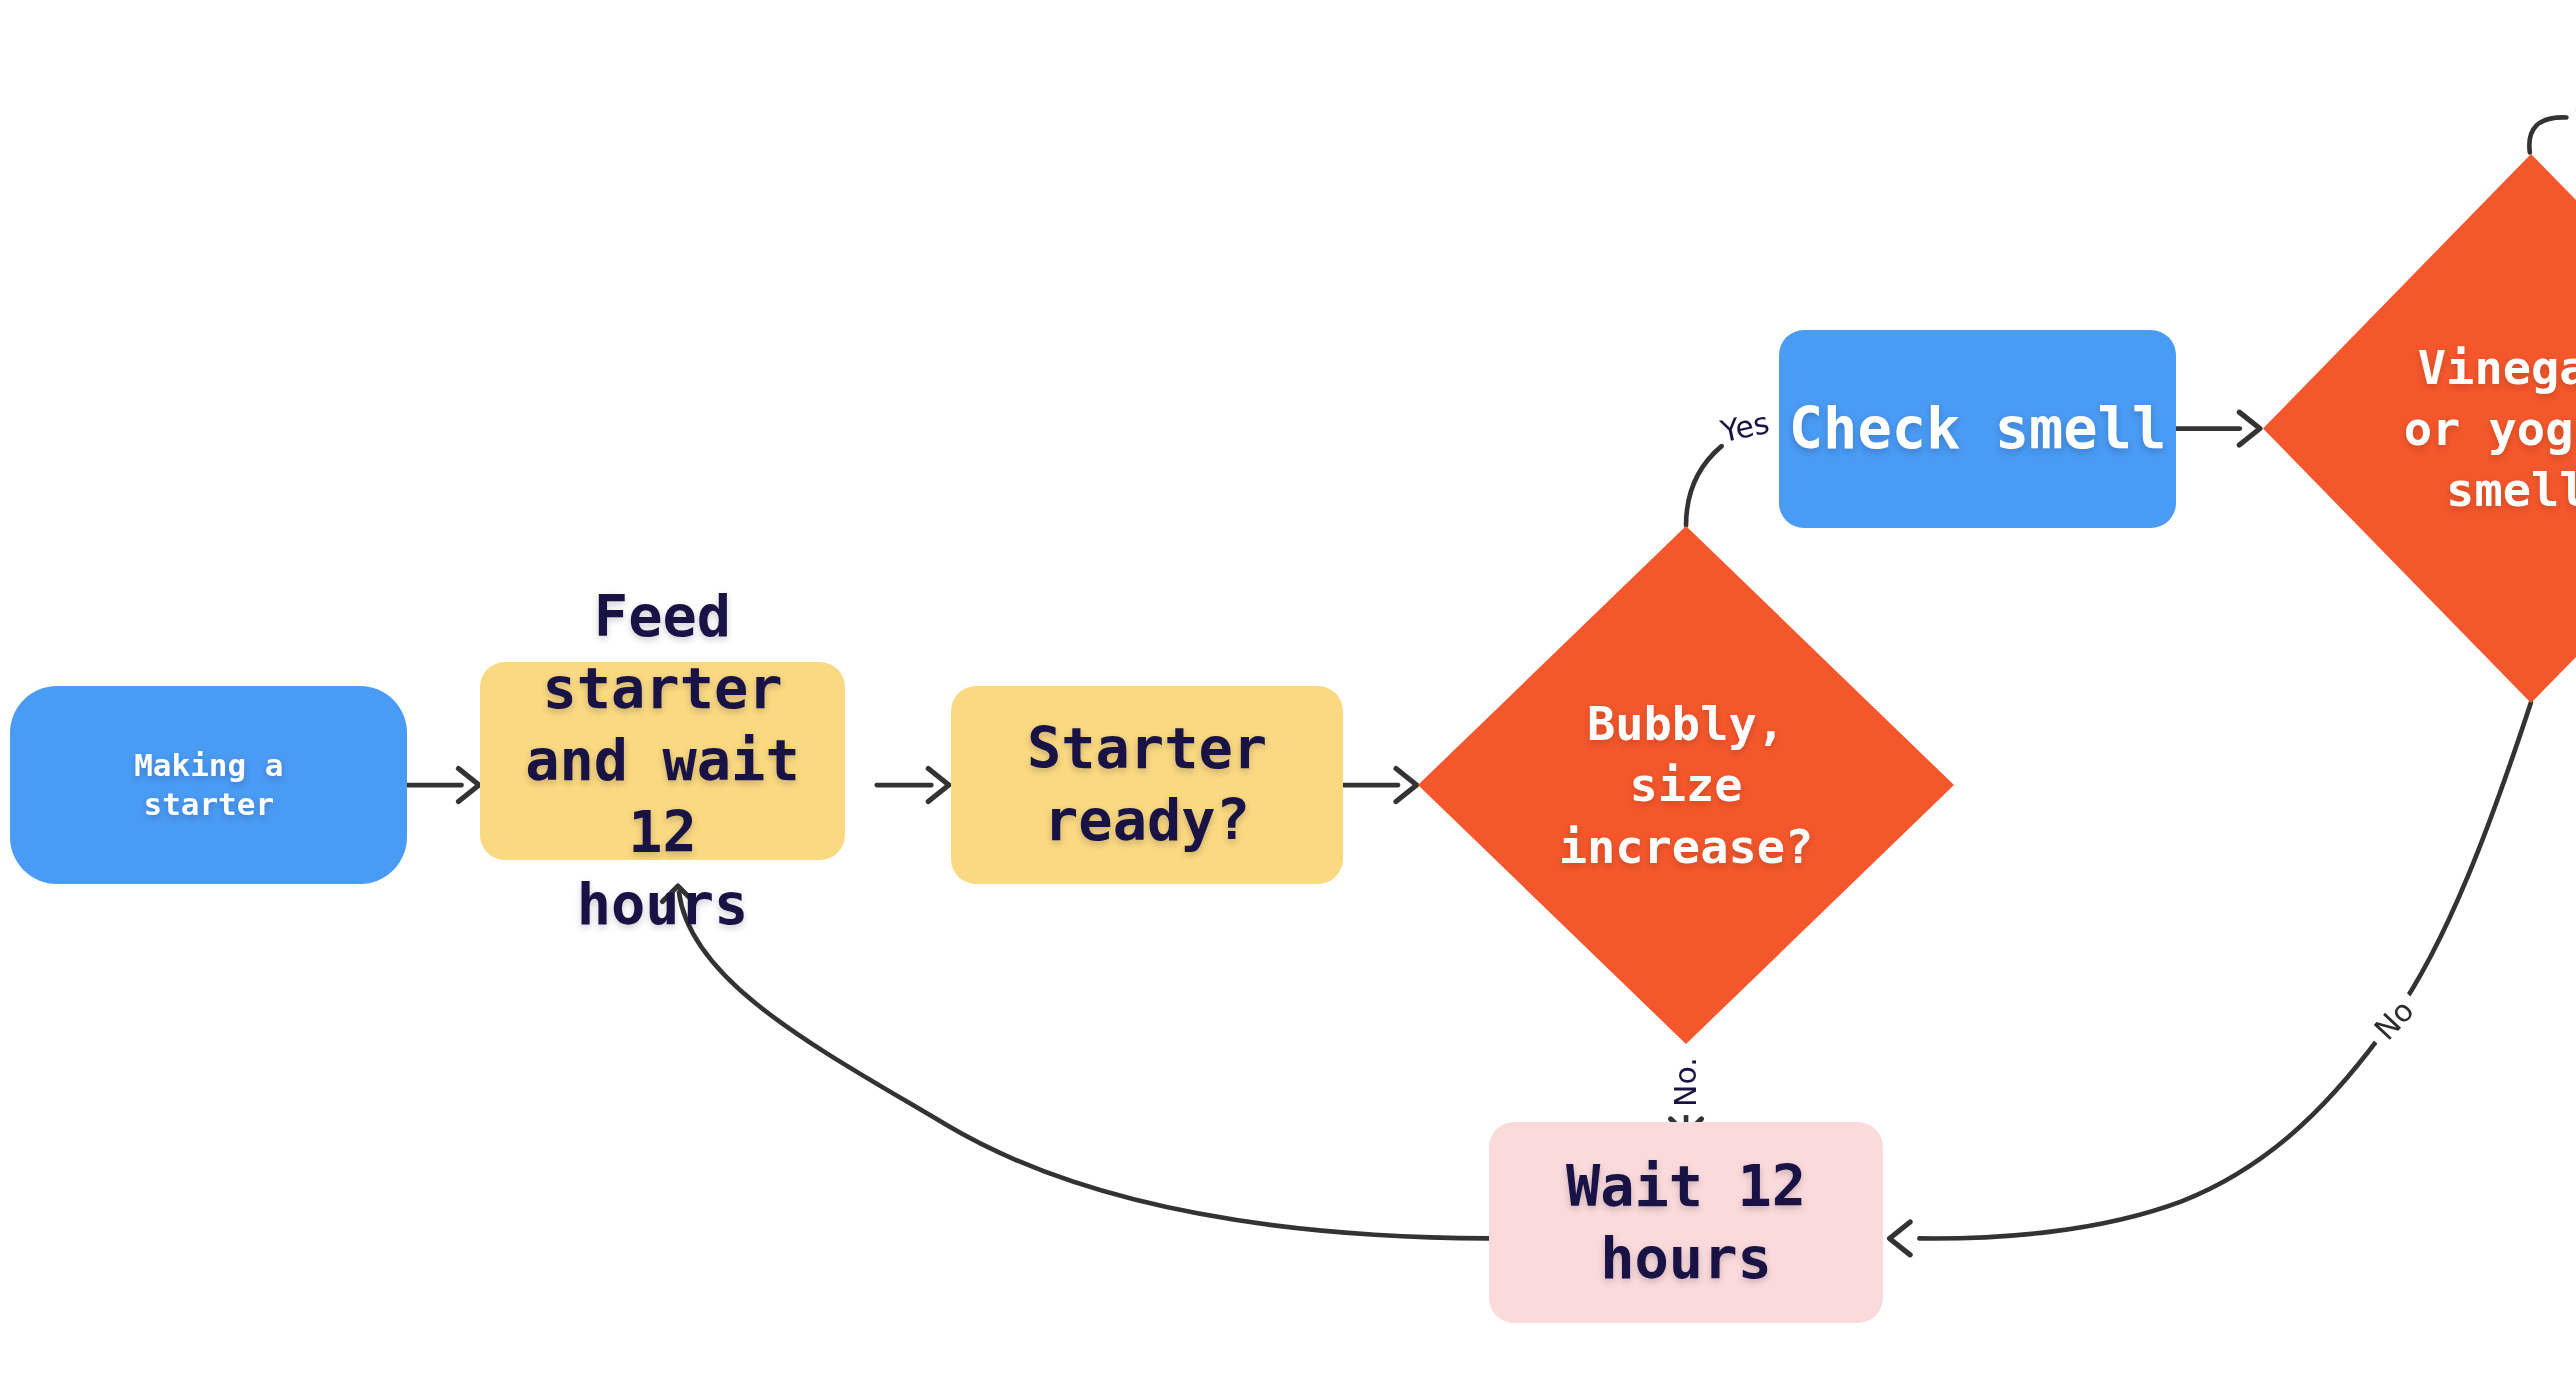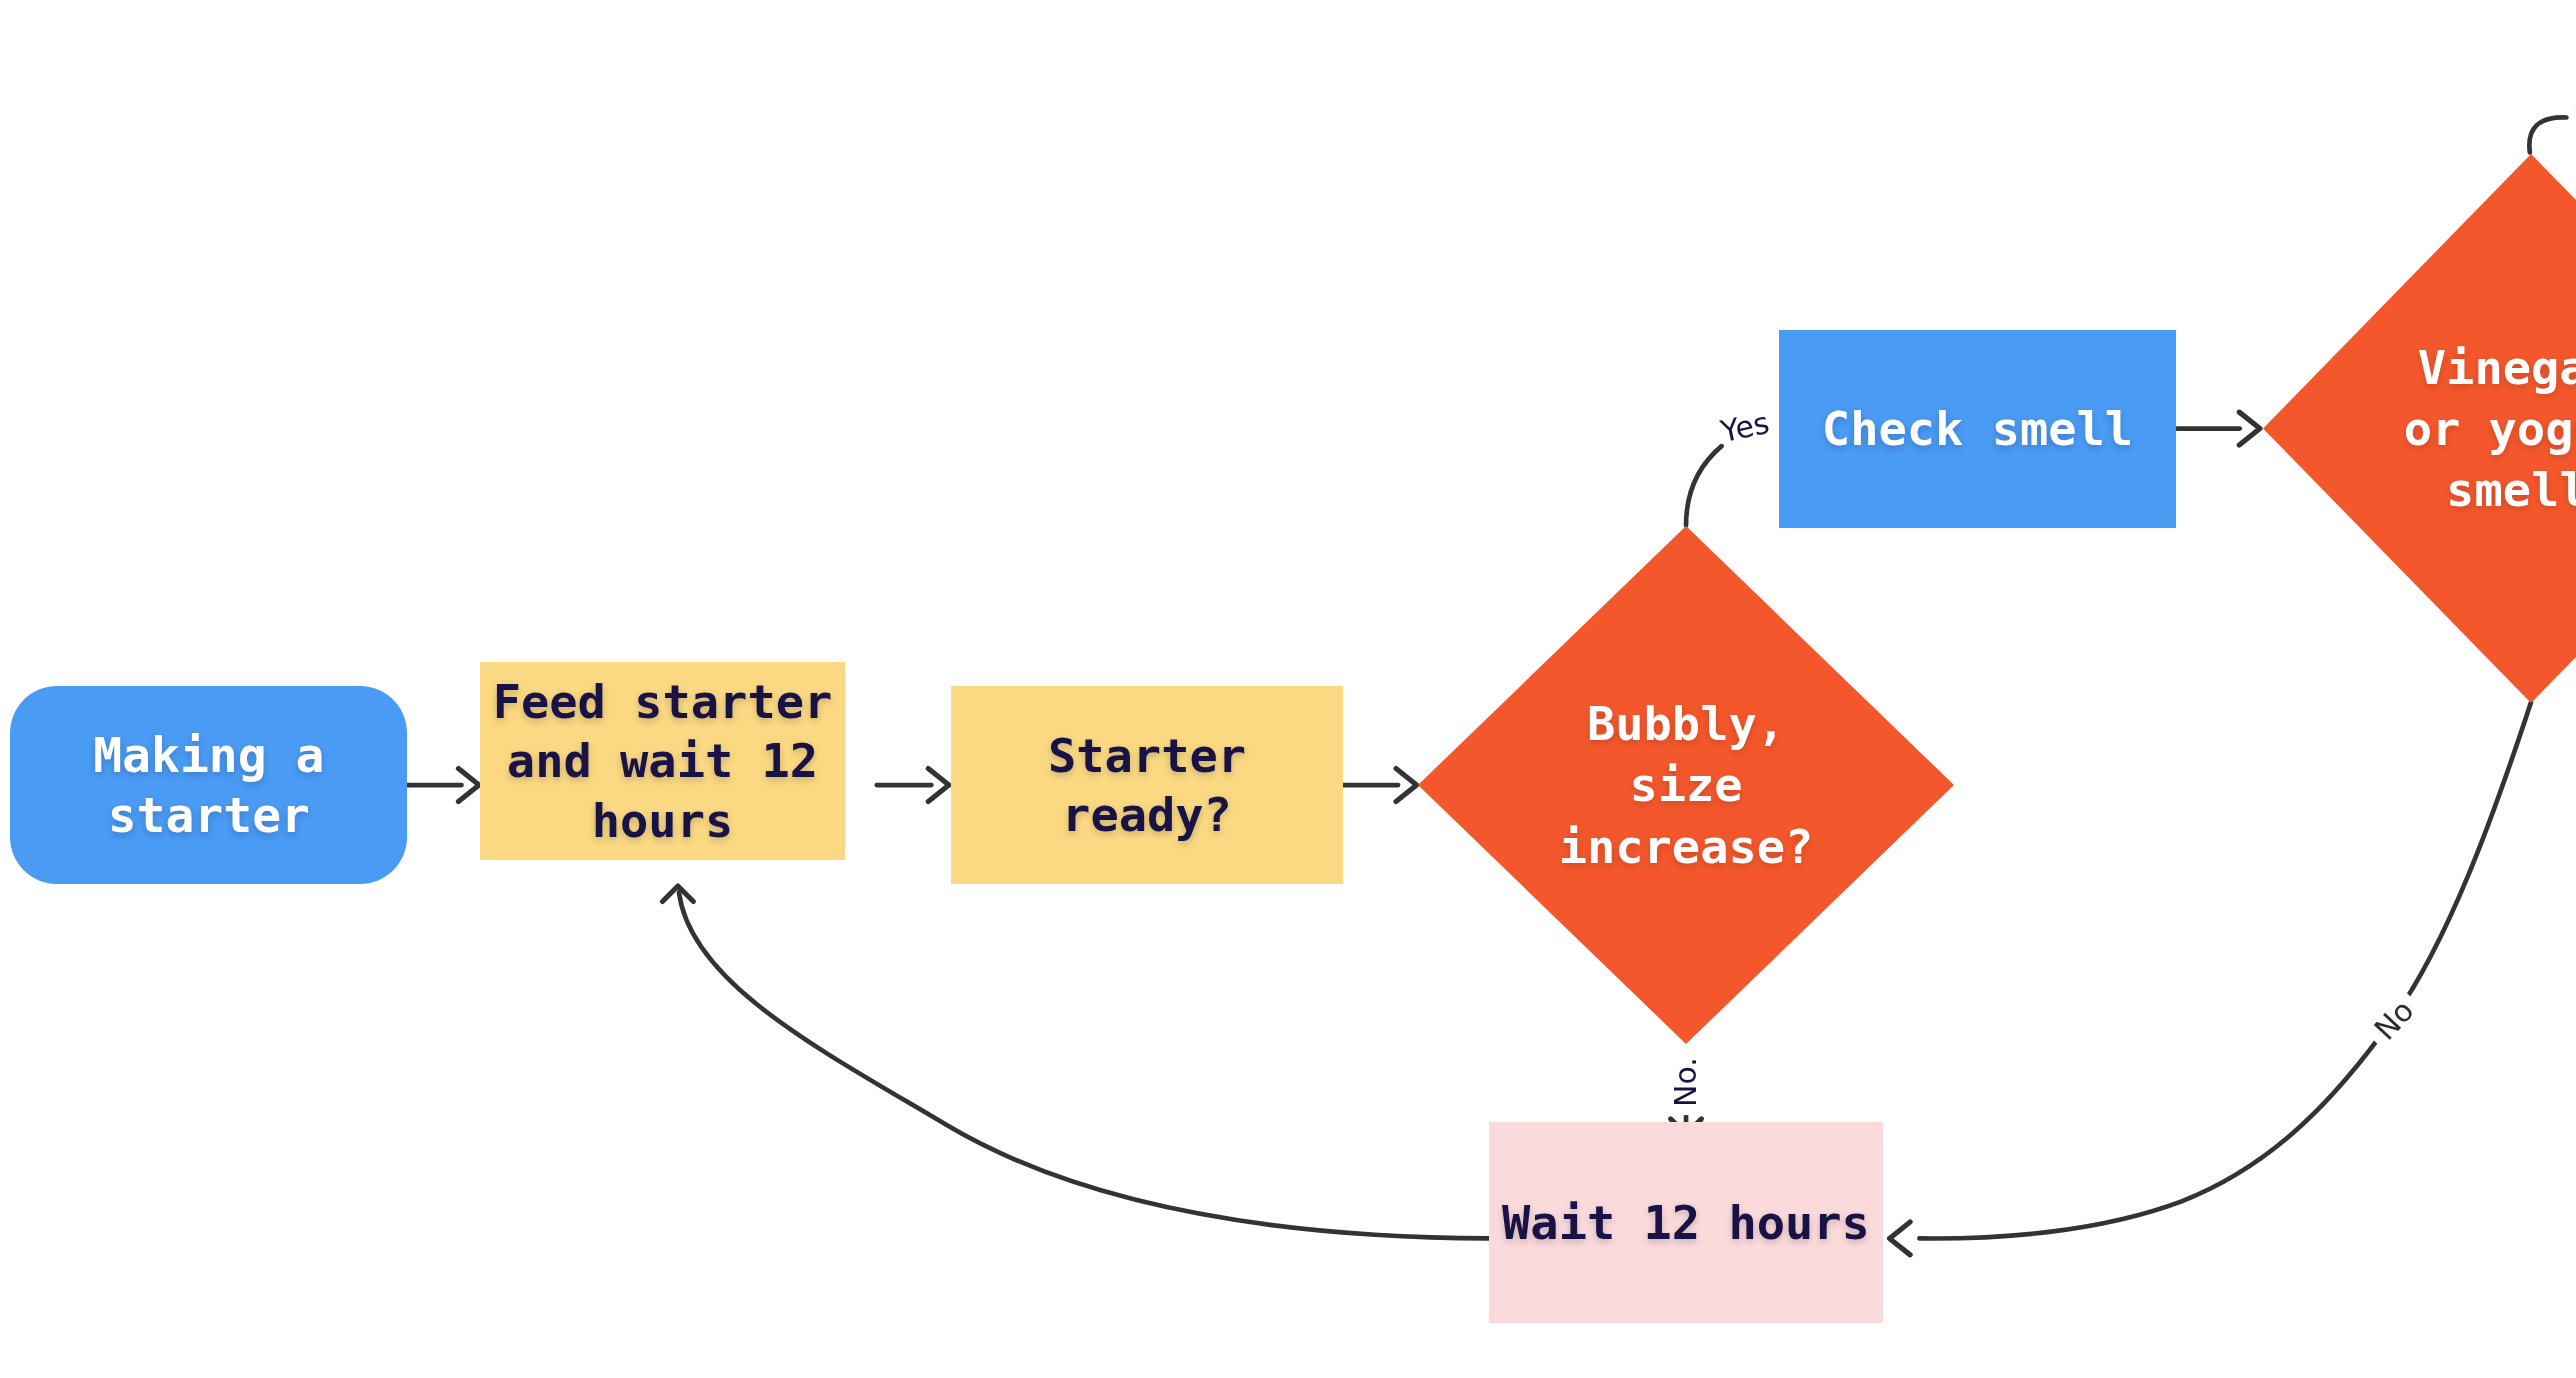--- a/index.html
+++ b/index.html
@@ -9,21 +9,21 @@
   html,body{margin:0;padding:0;background:var(--bg);}
   .canvas{position:relative;width:3080px;height:1378px;background:var(--bg);overflow:hidden;
           font-family:"DejaVu Sans Mono","Liberation Mono",monospace;}
   svg.edges{position:absolute;left:0;top:0;width:3080px;height:1378px;}
   svg.edges path, svg.edges polyline, svg.edges line{
     fill:none;stroke:var(--stroke);stroke-linecap:round;stroke-linejoin:round;
   }
   .shaft{stroke-width:9px;}
   .head{stroke-width:10px;}
   .node{position:absolute;display:flex;align-items:center;justify-content:center;
-        text-align:center;font-weight:bold;font-size:47px;line-height:1.26;}
+        text-align:center;font-weight:bold;font-size:57px;line-height:1.26;border-radius:25px;}
   .node .lbl{white-space:pre-line;text-shadow:0 3.1px 7.2px rgba(10,10,40,0.20);}
   .blue-node{background:var(--blue);color:var(--white);}
   .yellow-node{background:var(--yellow);color:var(--navy);}
   .pink-node{background:var(--pink);color:var(--navy);}
   .rounded{border-radius:47px;}
   .diamond{position:absolute;display:flex;align-items:center;justify-content:center;
            text-align:center;font-weight:bold;font-size:47px;line-height:1.3;
            background:var(--orange);color:var(--white);
            clip-path:polygon(50% 0,100% 50%,50% 100%,0 50%);}
   .diamond .lbl{white-space:pre-line;text-shadow:0 3.1px 7.2px rgba(0,0,0,0.15);}
@@ -61,21 +61,21 @@
     <path class="shaft" d="M 4913,1364 C 4838,1592 4752,1828 4645,1978 C 4538,2128 4415,2262 4235,2332 C 4075,2392 3880,2406 3726,2404"></path>
     <polyline class="head" points="3708,2372 3668,2404 3708,2436"></polyline>
 
     <line class="shaft" x1="3273" y1="2160" x2="3273" y2="2192"></line>
     <polyline class="head" points="3243,2172 3273,2202 3303,2172"></polyline>
 
     <path class="shaft" d="M 2890,2404 C 2520,2402 2120,2352 1836,2183 C 1596,2040 1340,1908 1318,1732"></path>
     <polyline class="head" points="1286,1750 1316,1720 1346,1750"></polyline>
   </svg>
 
-  <div class="node blue-node rounded" style="left:10.3px;top:686px;width:397px;height:198px;font-size:48px;">
+  <div class="node blue-node rounded" style="left:10.3px;top:686px;width:397px;height:198px;font-size:31px;">
     <span class="lbl">Making a
 starter</span>
   </div>
 
   <div class="node yellow-node" style="left:480px;top:662px;width:365px;height:198px;">
     <span class="lbl">Feed starter
 and wait 12
 hours</span>
   </div>
 

